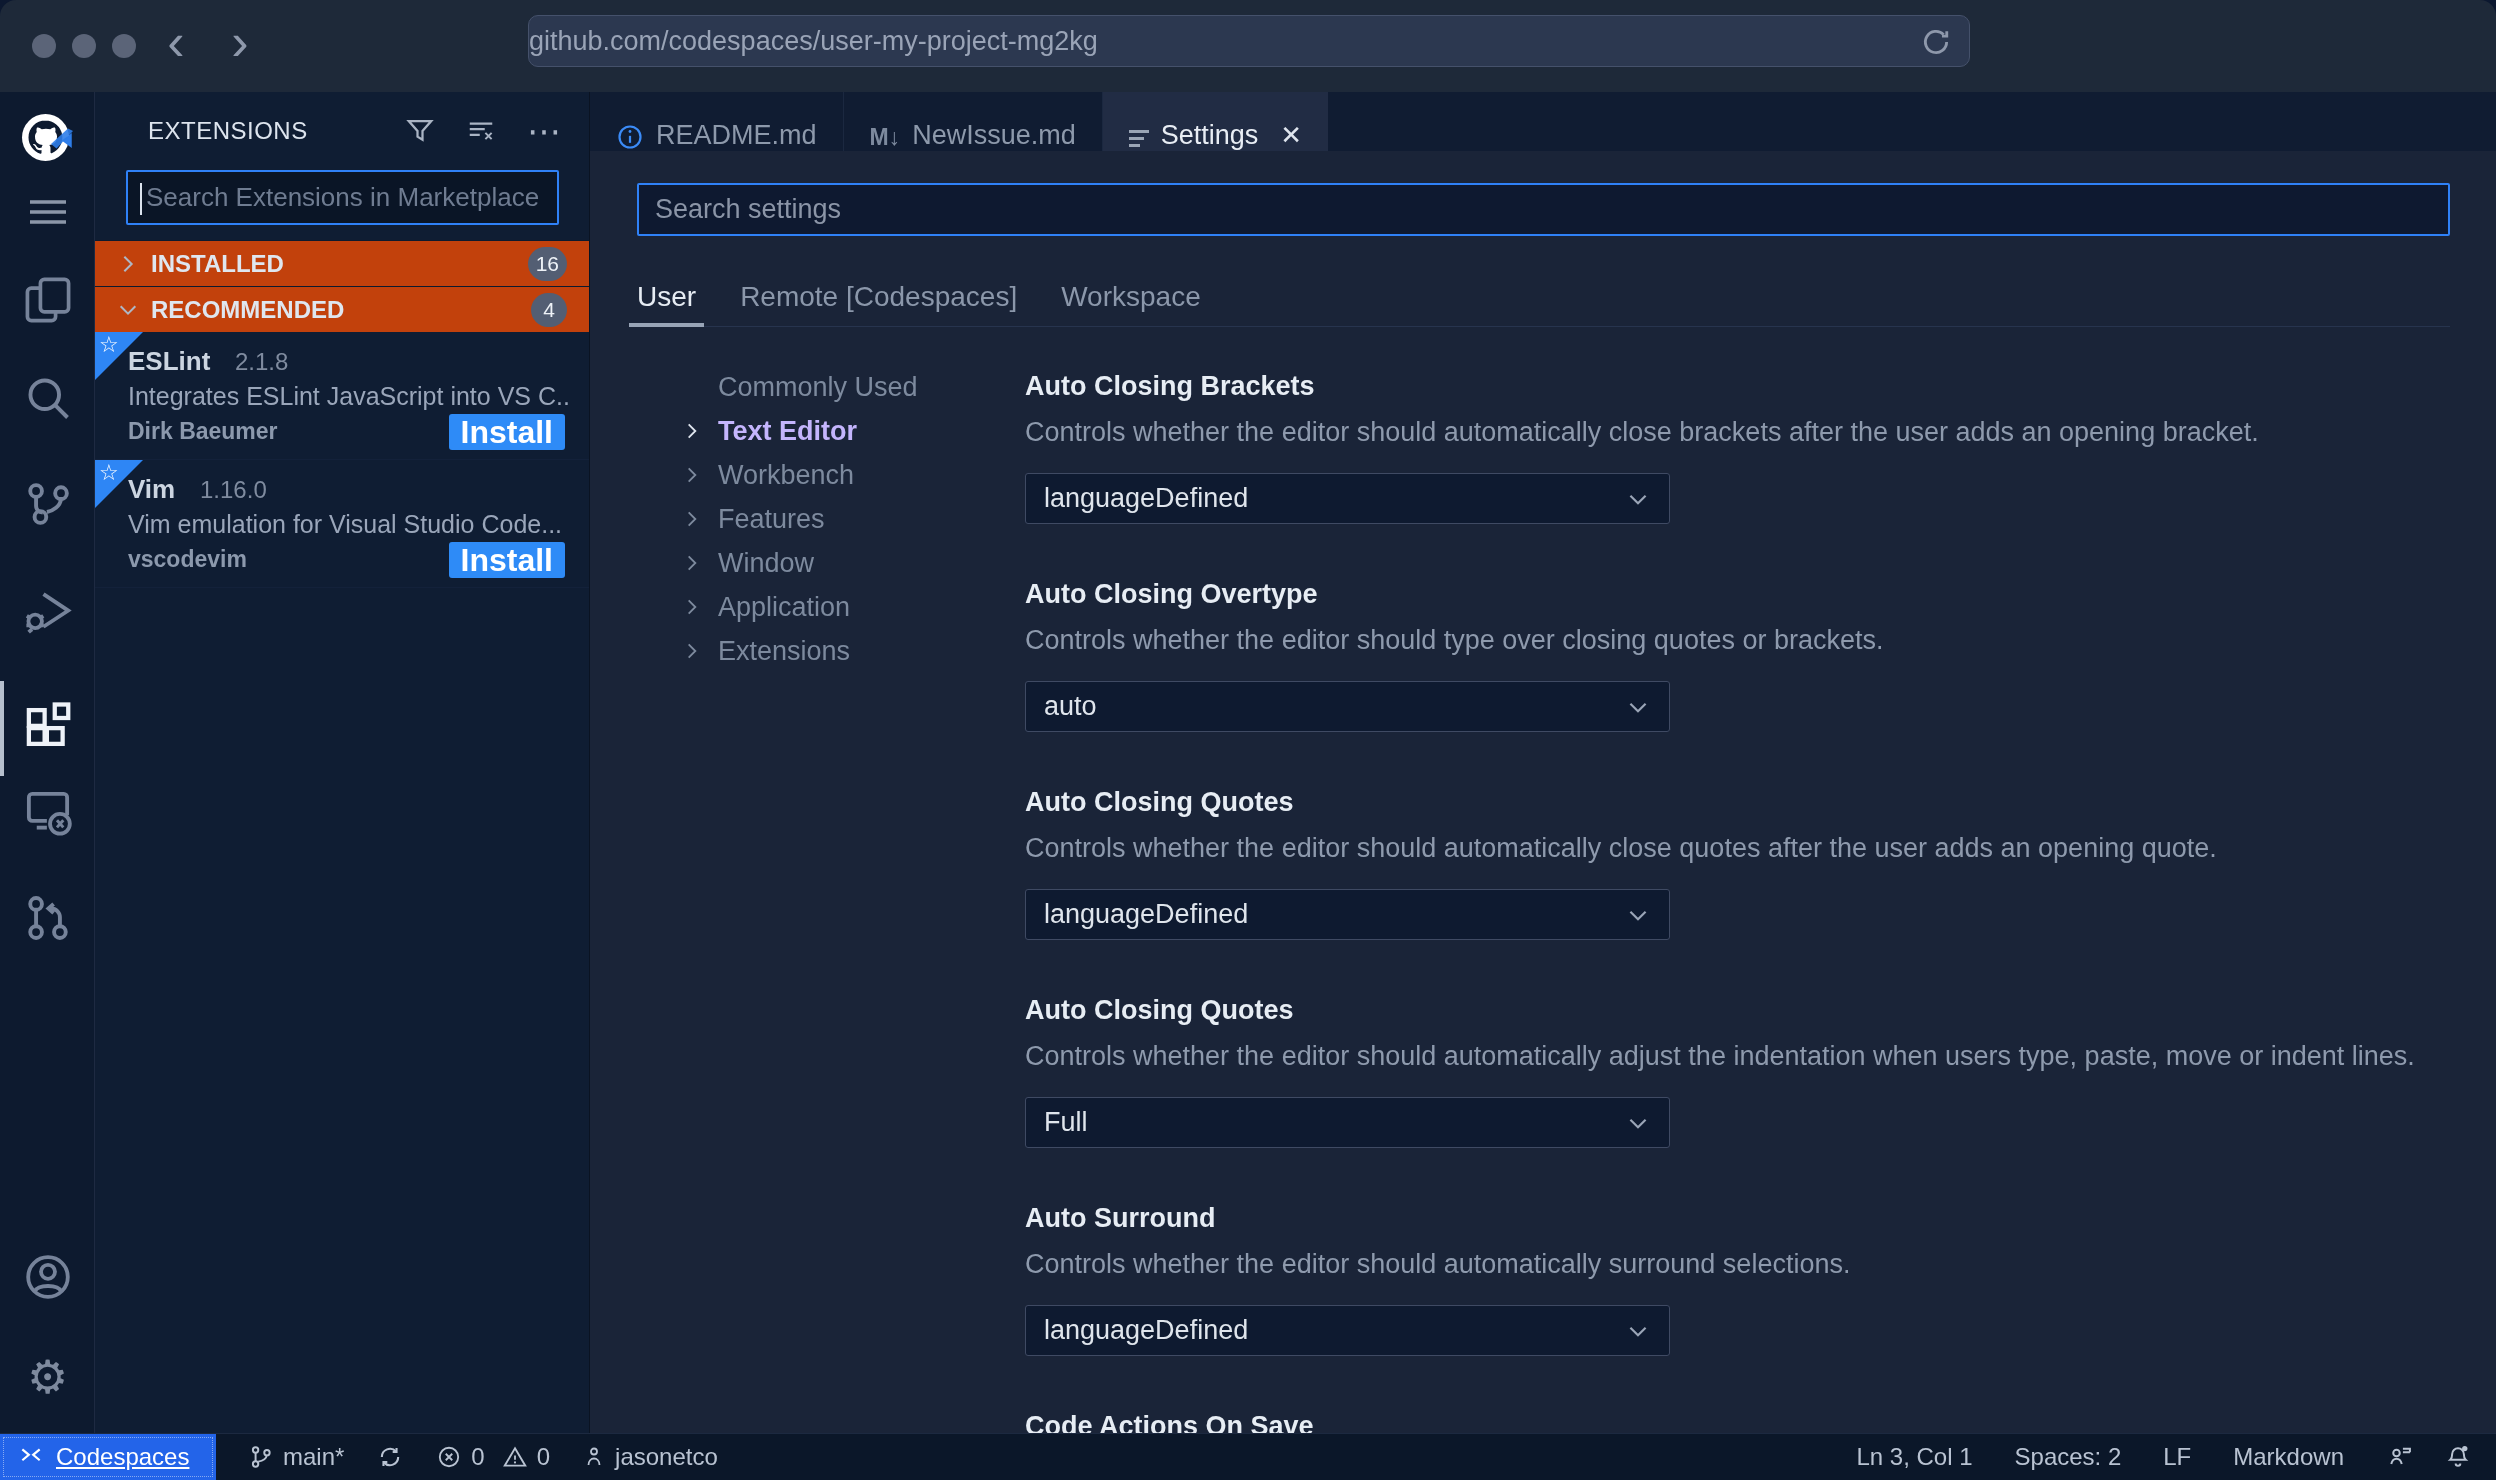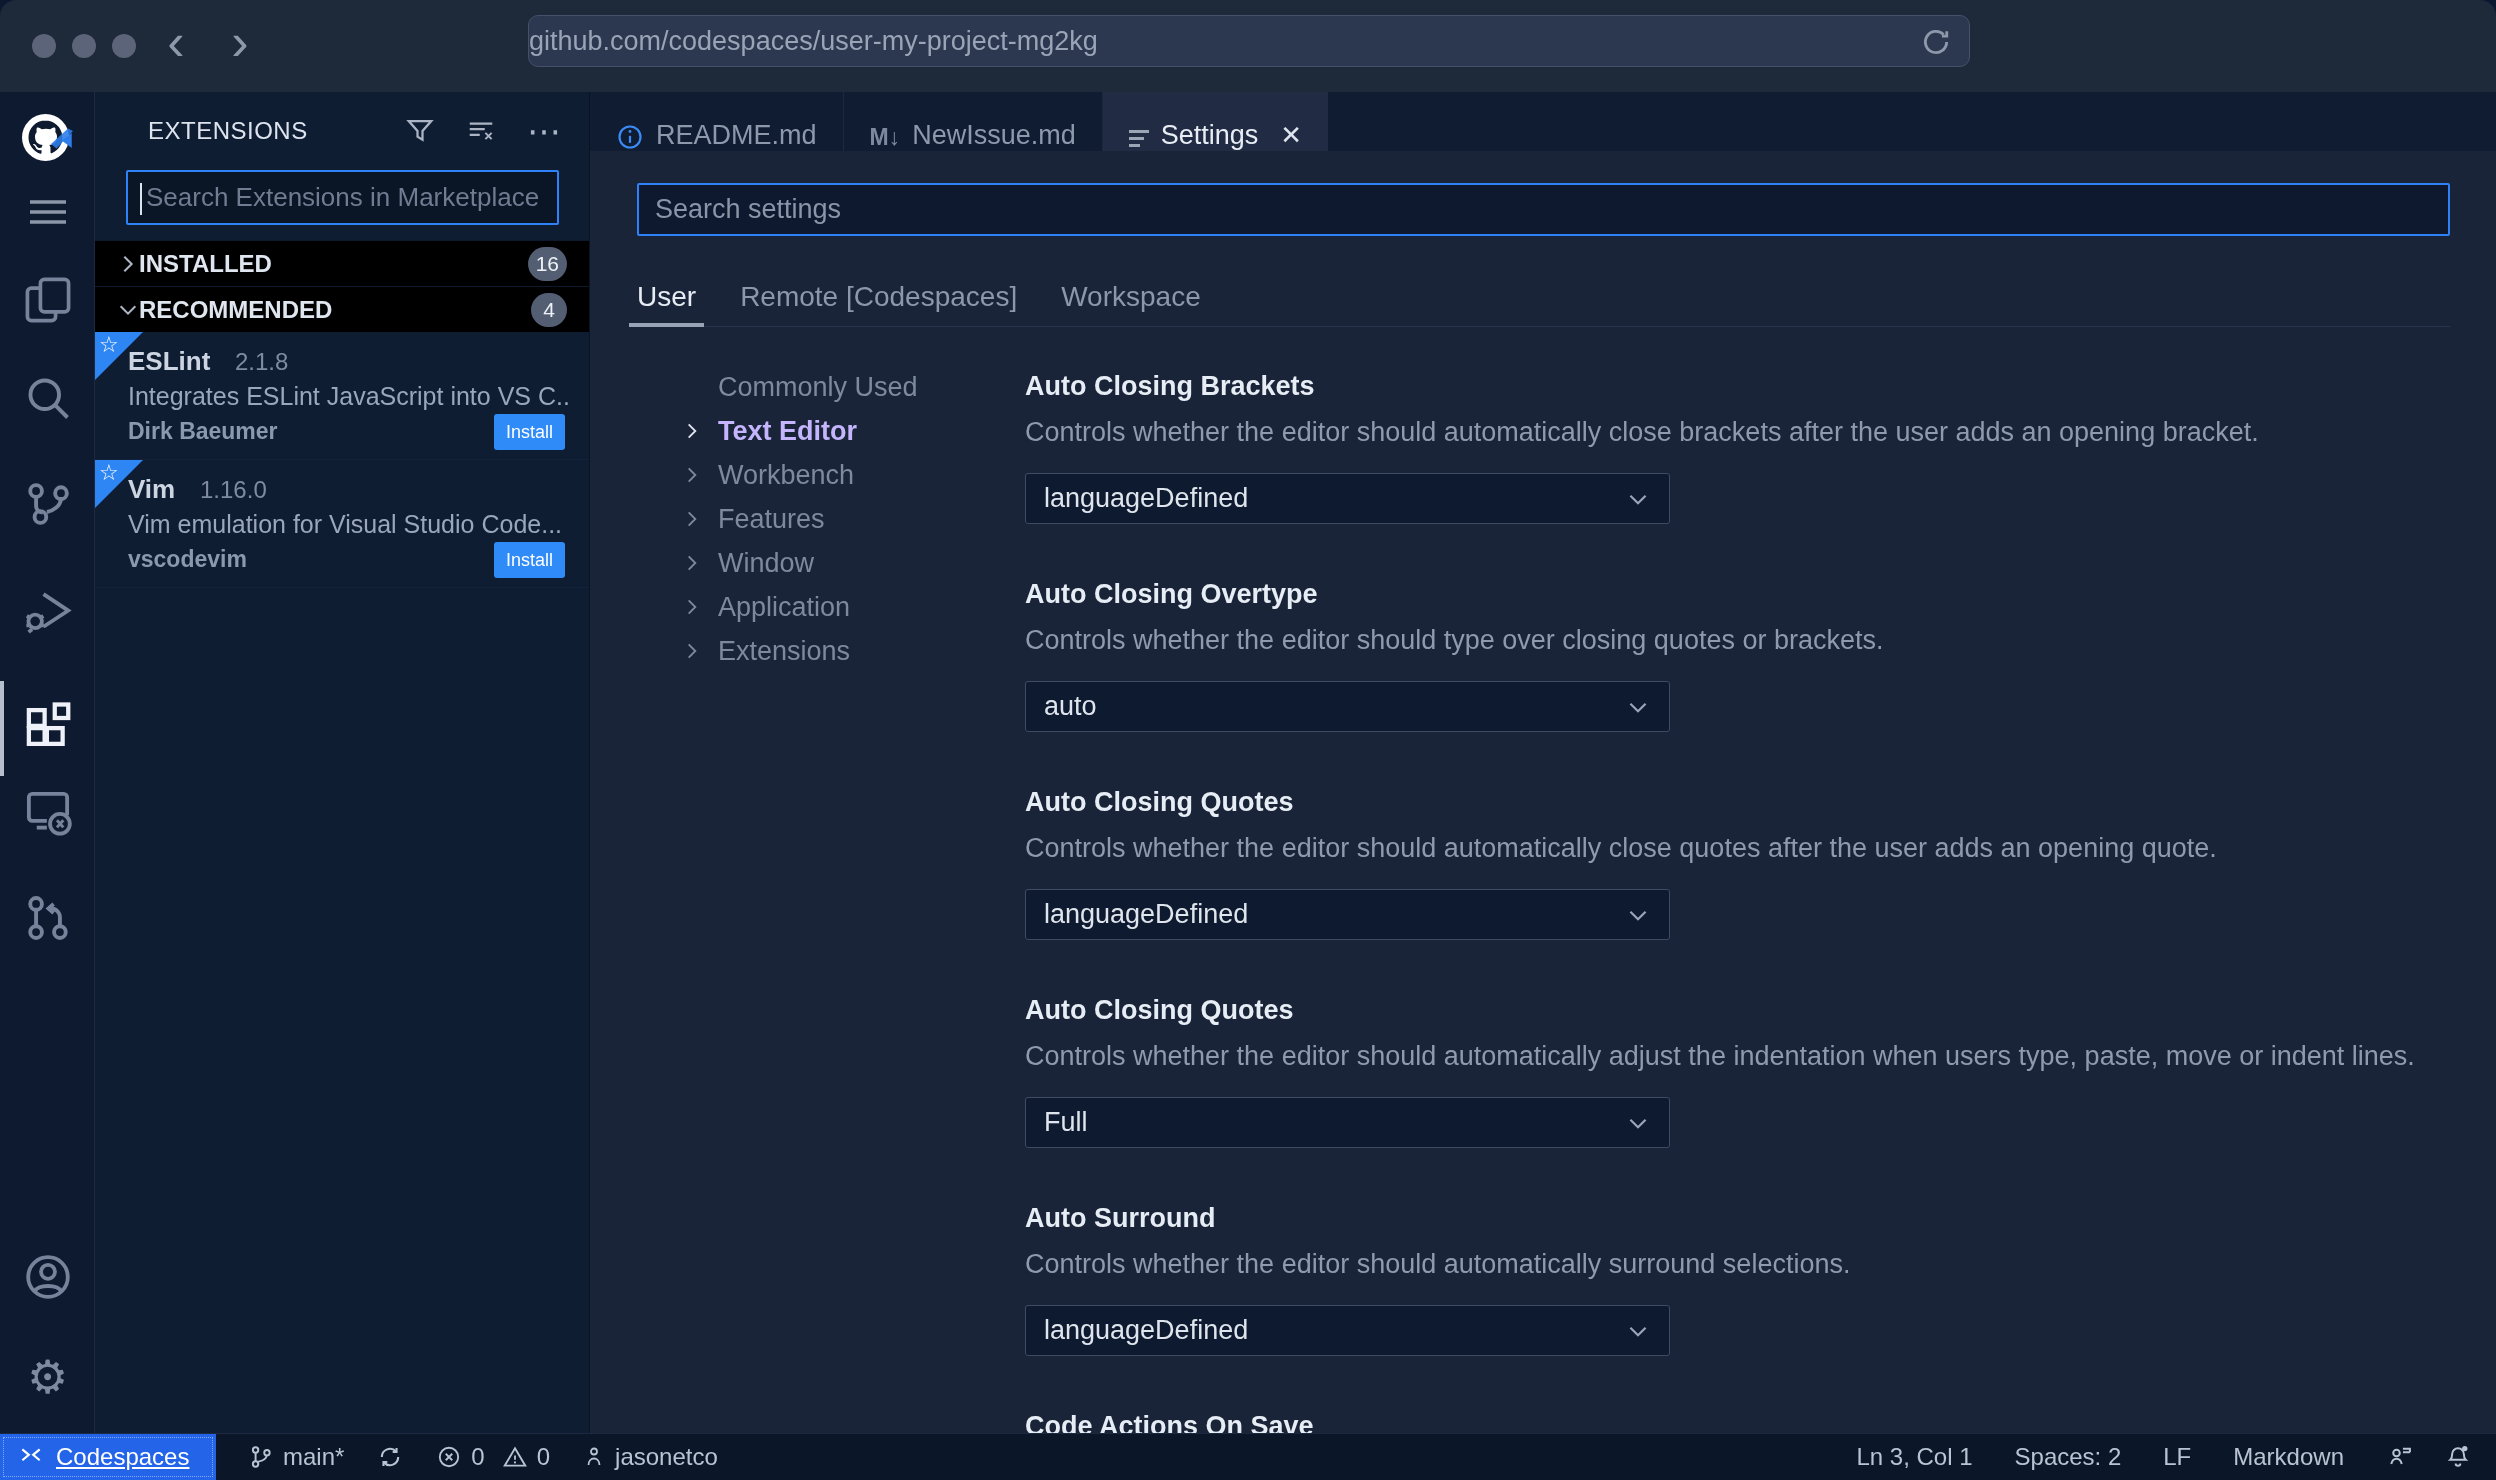--- a/index.html
+++ b/index.html
@@ -34,37 +34,37 @@
   .side-header { height:78px; display:flex; align-items:center; padding:0 26px 0 53px; }
   .side-title { flex:1; color:#dde4ee; font-size:24px; letter-spacing:.5px; }
   .side-actions { display:flex; align-items:center; gap:30px; }
   .ellipsis { color:#aab4c4; font-size:34px; line-height:20px; letter-spacing:2px; }
   .side-search { position:relative; margin:0 30px 15px 31px; height:55px; background:#0a1526;
     border:2px solid #2f81f7; border-radius:2px; }
   .side-search input { width:100%; height:100%; background:transparent; border:none; outline:none;
     padding:0 12px 0 18px; color:#15803d; font-size:26px; font-family:inherit; }
   .side-search input::placeholder { color:#6f7c91; }
   .caret { position:absolute; left:12px; top:11px; width:2px; height:32px; background:#dbe3ee; }
-  .section { height:46px; background:#000000; display:flex; align-items:center; 
+  .section { height:46px; background:#c2410c; display:flex; align-items:center; gap:12px;
     padding:0 22px 0 22px; border-top:1px solid #0d1a2e; }
   .section .label { flex:1; color:#dfe6ef; font-size:24px; font-weight:700; }
   .badge { min-width:36px; height:34px; border-radius:17px; background:#535e73; color:#eef2f7;
     font-size:21px; display:flex; align-items:center; justify-content:center; padding:0 8px; }
   .ext-card { position:relative; height:128px; border-bottom:1px solid #13213a; }
   .ribbon { position:absolute; left:0; top:0; width:48px; height:48px; background:#2e86f5;
     clip-path:polygon(0 0,100% 0,0 100%); }
   .ribbon .star { position:absolute; left:4px; top:0px; color:#fff; font-size:22px; }
   .ext-name { position:absolute; left:33px; top:14px; color:#ccd5e1; font-size:26px; font-weight:700; }
   .ext-ver { position:absolute; left:140px; top:16px; color:#7f8b9f; font-size:24px; }
   .ext-card.vim .ext-ver { left:105px; }
   .ext-desc { position:absolute; left:33px; top:50px; right:20px; color:#9aa6ba; font-size:25px;
     white-space:nowrap; overflow:hidden; }
   .ext-author { position:absolute; left:33px; top:86px; color:#8c99ad; font-size:23px; font-weight:700; }
   .install-btn { position:absolute; right:24px; top:82px; height:36px; background:#2e8bf7; color:#fff;
-    font-size:18px; border:none; border-radius:3px; padding:0 12px; font-family:inherit; }
+    font-size:32px; border:none; border-radius:3px; padding:0 12px; font-family:inherit;font-weight:bold; }
 
   
   .editor { flex:1; display:flex; flex-direction:column; background:#1a2438; min-width:0; }
   .tabbar { height:59px; background:#101c32; display:flex; flex:none; }
   .tab { display:flex; align-items:flex-end; gap:12px; padding:0 26px; font-size:27px;
     color:#8d99ab; border-right:1px solid #1b2840; }
   .tab.active { background:#212c44; color:#e8edf4; border-right:none; }
   .tab .close { color:#dfe5ee; font-size:26px; margin-left:10px; }
   .md-glyph { color:#7d8a9e; font-size:23px; font-weight:700; }
   .tune-icon span { display:block; height:3px; background:#9aa5b5; margin:4px 0; }

